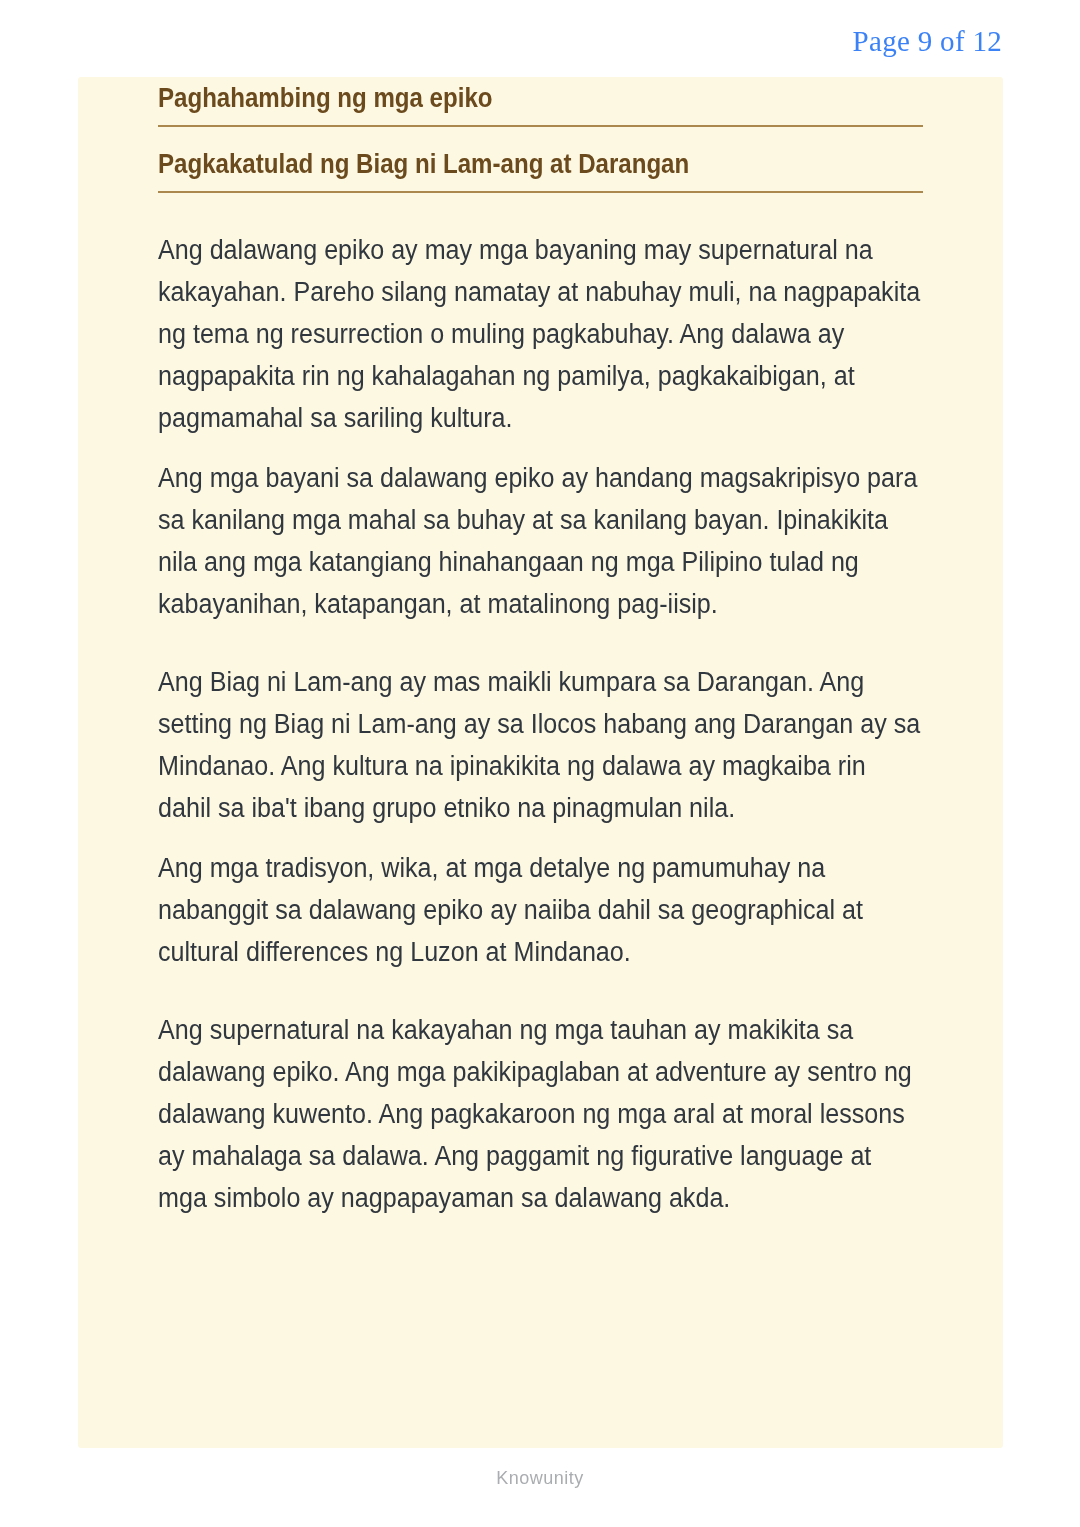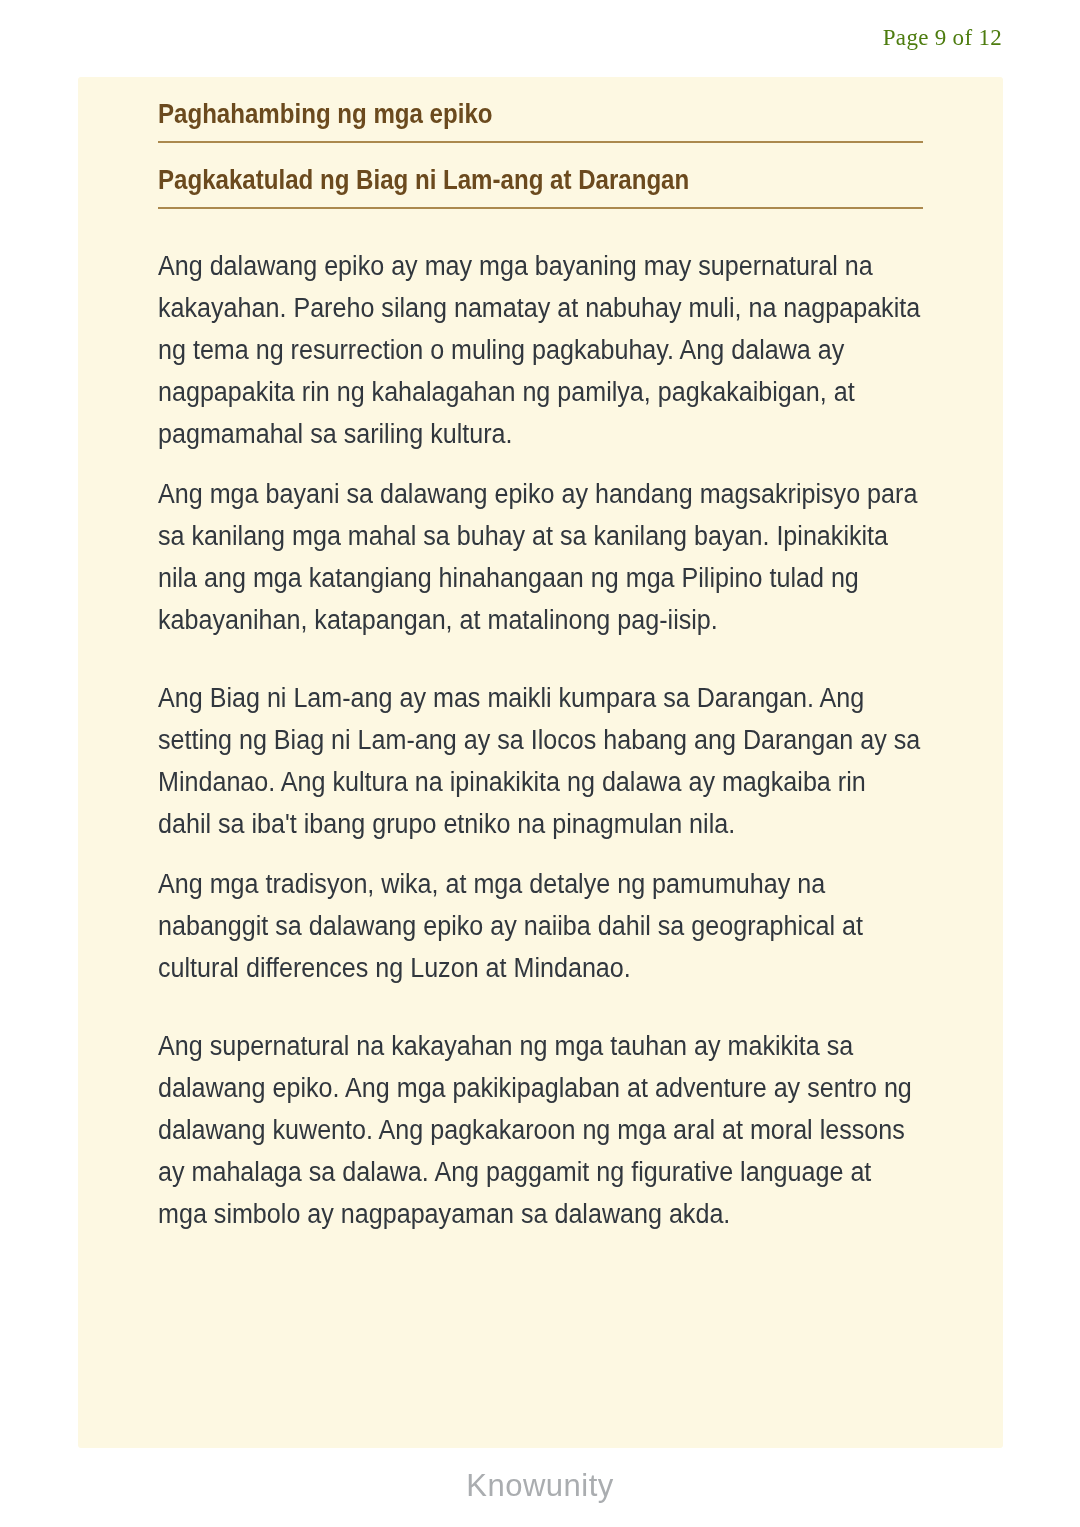--- a/index.html
+++ b/index.html
@@ -13,22 +13,22 @@
     position: relative;
     font-family: "Liberation Sans", sans-serif;
     overflow: hidden;
   }
 
   .page-number {
     position: absolute;
     top: 25px;
     right: 78px;
     font-family: "Liberation Serif", serif;
-    font-size: 23px;
-    color: #4d7c0f;
+    font-size: 29px;
+    color: #3b82f6;
     letter-spacing: 0.3px;
   }
 
   .card {
     position: absolute;
     left: 78px;
     top: 77px;
     width: 925px;
     height: 1371px;
     background: #fdf8e2;
@@ -36,21 +36,21 @@
     box-sizing: border-box;
     padding: 0 80px;
   }
 
   .section-heading {
     border-bottom: 2px solid #ab894e;
     padding-bottom: 10px;
     margin-top: 20px;
   }
   .section-heading.first {
-    margin-top: 20px;
+    margin-top: 4px;
   }
   .section-heading .heading-text {
     display: inline-block;
     font-size: 28px;
     font-weight: 700;
     color: #6b4a1e;
     line-height: 34px;
     white-space: nowrap;
     transform: scaleX(0.86);
     transform-origin: 0 0;
@@ -70,21 +70,21 @@
   .para.after-heading {
     margin-top: 36px;
   }
 
   .footer-brand {
     position: absolute;
     top: 1468px;
     left: 0;
     width: 100%;
     text-align: center;
-    font-size: 31px;
+    font-size: 18px;
     color: #aaadb0;
     letter-spacing: 0.5px;
   }
 </style>
 </head>
 <body>
 
 <div class="page-number">Page 9 of 12</div>
 
 <div class="card">

